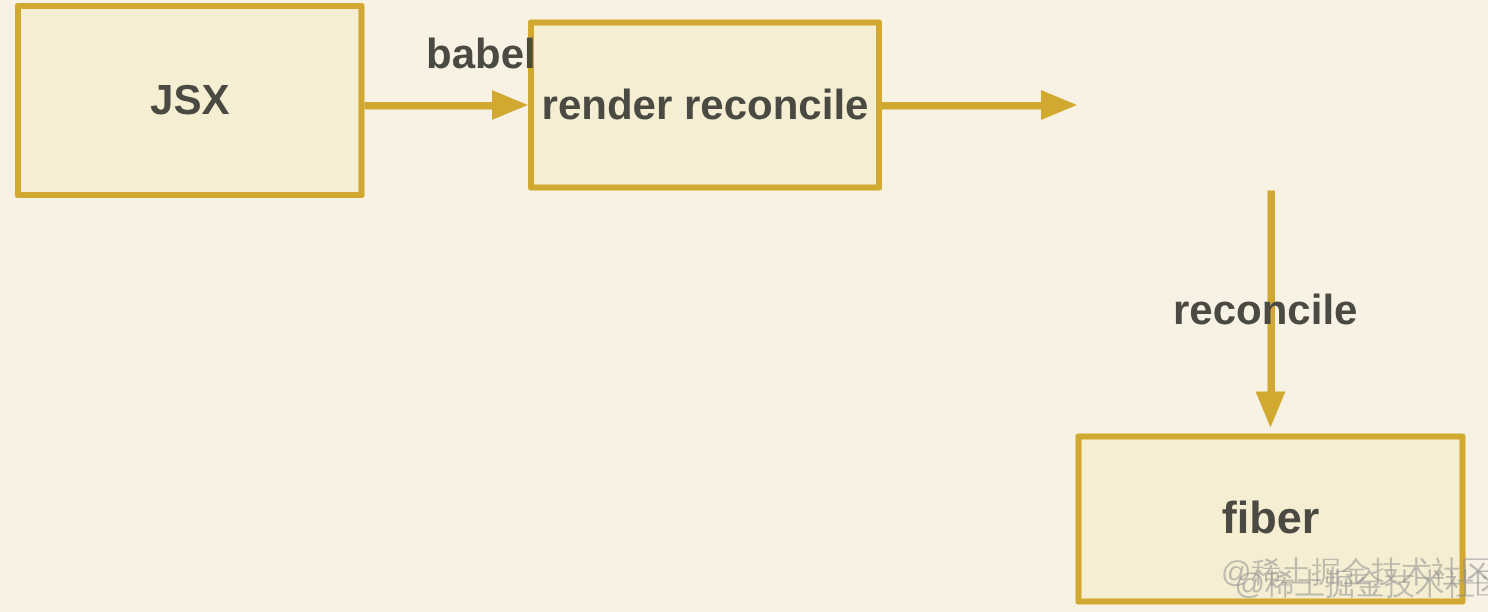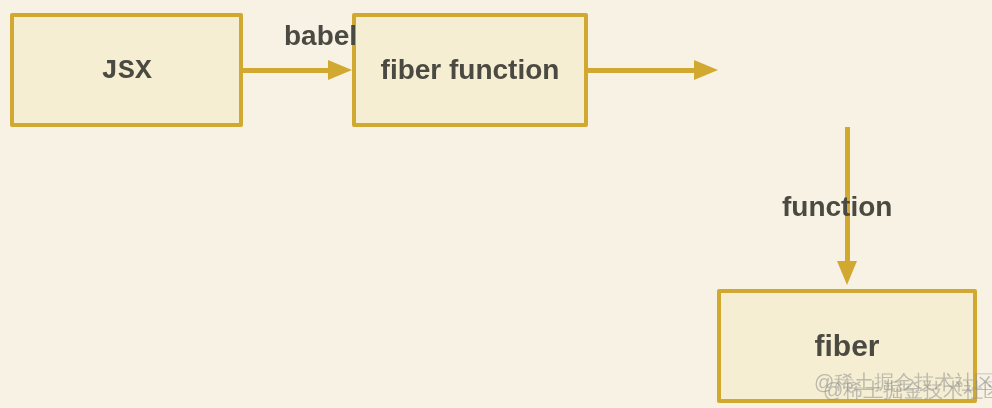--- a/index.html
+++ b/index.html
@@ -27,21 +27,21 @@
     background: var(--node_fill);
     border: 4px solid var(--accent);
     border-radius: 2px;
     display: flex;
     align-items: center;
     justify-content: center;
     color: var(--text);
     font-weight: bold;
     font-size: 28px;
   }
-  .node-jsx    { left: 10px;  top: 13px;  width: 233px; height: 114px; font-family: Liberation Mono, monospace; }
+  .node-jsx    { left: 10px;  top: 2px;  width: 233px; height: 130px; }
   .node-render { left: 352px; top: 13px;  width: 236px; height: 114px; }
   .node-vdom   { left: 719px; top: 13px;  width: 258px; height: 114px; letter-spacing: 1px; }
   .node-fiber  { left: 717px; top: 289px; width: 260px; height: 114px; font-size: 30px; }
 
   .edge-shaft-h {
     position: absolute;
     height: 5px;
     background: var(--accent);
   }
   .edge-shaft-v {
@@ -97,35 +97,35 @@
 </head>
 <body>
 
 <div class="canvas">
 
   <div class="node node-jsx">
     <span>JSX</span>
   </div>
 
   <div class="node node-render">
-    <span>fiber function</span>
+    <span>render reconcile</span>
   </div>
 
 
   <div class="node node-fiber">
     <span>fiber</span>
   </div>
 
   <div class="edge-shaft-h shaft-1"></div>
   <div class="arrowhead-right head-1"></div>
   <div class="edge-label label-babel">babel</div>
 
   <div class="edge-shaft-h shaft-2"></div>
   <div class="arrowhead-right head-2"></div>
 
   <div class="edge-shaft-v shaft-3"></div>
   <div class="arrowhead-down"></div>
-  <div class="edge-label label-reconcile">function</div>
+  <div class="edge-label label-reconcile">reconcile</div>
 
   <div class="watermark watermark-a">@稀土掘金技术社区</div>
   <div class="watermark watermark-b">@稀土掘金技术社区</div>
 
 </div>
 
 </body></html>

